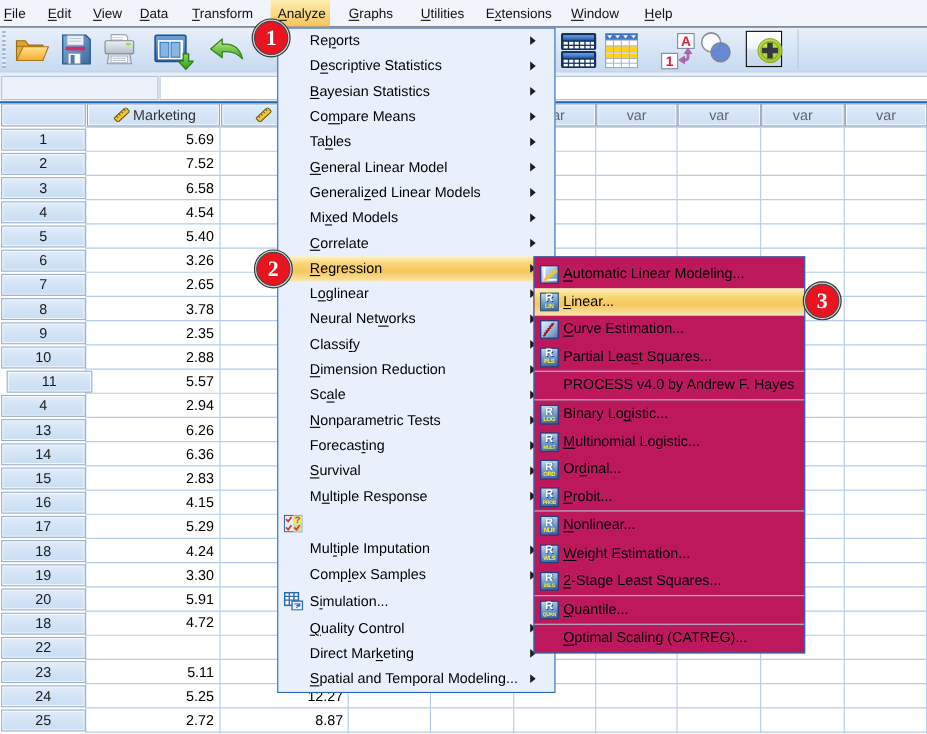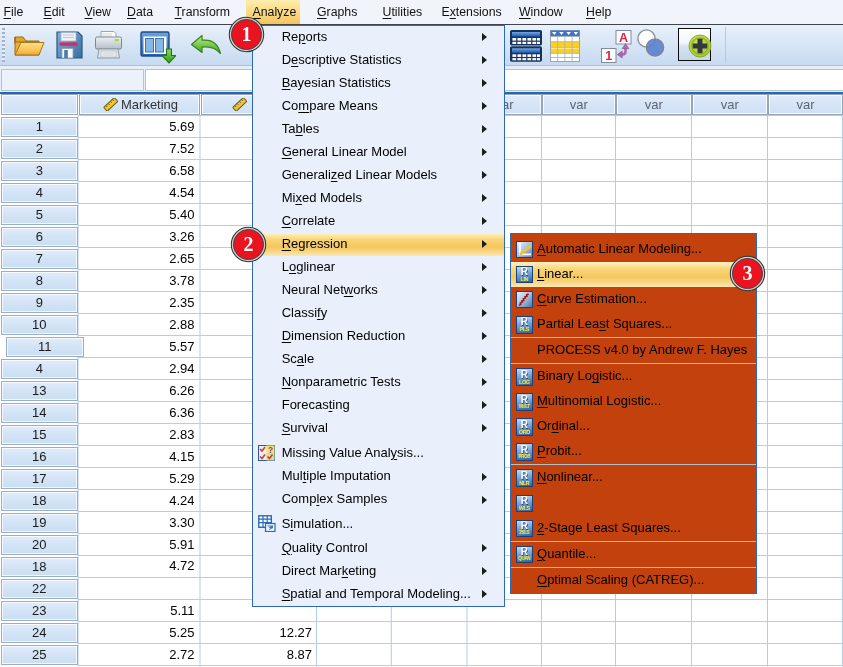--- a/index.html
+++ b/index.html
@@ -20,21 +20,21 @@
 .dval{position:absolute;text-align:right;color:#000;line-height:22px}
 .vartxt{width:100%;text-align:center;color:#5d6573;line-height:19.5px}
 #mktxt{position:absolute;top:0;color:#333;line-height:20px}
 #menu{left:252px;top:25px;width:251px;background:#e9f0fb;border:1.3px solid #2e6ab2;z-index:10;padding-top:0}
 .mi{position:relative;height:23px;line-height:22.4px;color:#000;white-space:pre}
 .mi .t{position:absolute;left:28.7px;top:0}
 .mi.ico{height:25.3px;line-height:25.3px}
 .arr{position:absolute;left:228.5px;top:50%;margin-top:-4.2px;width:0;height:0;
  border-left:5.2px solid #1c1c1c;border-top:4.2px solid transparent;border-bottom:4.2px solid transparent}
 .hl{background:linear-gradient(180deg,#fff2c2 0%,#f9d679 28%,#f5c75c 60%,#f8da90 85%,#fbe8b4 100%)}
-#submenu{left:510px;top:233.2px;width:245px;background:#c2410c;border:1.3px solid #2e6ab2;z-index:11;padding-top:2.6px}
+#submenu{left:485px;top:233.2px;width:245px;background:#be185d;border:1.3px solid #2e6ab2;z-index:11;padding-top:2.6px}
 .si{position:relative;height:25.05px;line-height:24.8px;color:#000;white-space:pre}
 .si .t{position:absolute;left:26px;top:0}
 .sep{height:1.1px;background:#b4bfcd;margin:0}
 .ricon{position:absolute;left:4.5px;top:4px;width:15.6px;height:15.6px;border:1px solid #1d4079;
  background:linear-gradient(170deg,#c2daf2 0%,#76a3d4 45%,#30649f 100%);text-align:center}
 .ricon .R{display:block;color:#fff;font-weight:bold;font-size:10px;line-height:9px;margin-top:0.5px;text-shadow:0.6px 0.6px 0 #1d4079}
 .ricon .L{display:block;color:#ffe83f;font-weight:bold;font-size:5.5px;line-height:6px;letter-spacing:-0.4px}
 .circ{position:absolute;z-index:30}
 u{text-decoration:underline;text-underline-offset:2px}
 </style></head><body>
@@ -353,27 +353,28 @@
     <div class="mi"><span class="t"><u>C</u>orrelate</span><span class="arr"></span></div>
     <div class="mi hl"><span class="t"><u>R</u>egression</span><span class="arr"></span></div>
     <div class="mi"><span class="t">L<u>o</u>glinear</span><span class="arr"></span></div>
     <div class="mi"><span class="t">Neural Net<u>w</u>orks</span><span class="arr"></span></div>
     <div class="mi"><span class="t">Classi<u>f</u>y</span><span class="arr"></span></div>
     <div class="mi"><span class="t"><u>D</u>imension Reduction</span><span class="arr"></span></div>
     <div class="mi"><span class="t">Sc<u>a</u>le</span><span class="arr"></span></div>
     <div class="mi"><span class="t"><u>N</u>onparametric Tests</span><span class="arr"></span></div>
     <div class="mi"><span class="t">Forecas<u>t</u>ing</span><span class="arr"></span></div>
     <div class="mi"><span class="t"><u>S</u>urvival</span><span class="arr"></span></div>
+    <div class="mi"><span class="t">M<u>u</u>ltiple Response</span><span class="arr"></span></div>
     <div class="mi ico"><svg style="position:absolute;left:4.5px;top:4.5px" width="17" height="16" viewBox="0 0 17 16">
 <rect x="0.5" y="0.5" width="16" height="15" fill="#e8edf3" stroke="#2a5a9a" stroke-width="1"></rect>
 <rect x="8.5" y="0.5" width="8" height="7.5" fill="#f0e568"></rect>
 <rect x="8.5" y="8" width="8" height="7.5" fill="#cfe09a"></rect>
 <text x="12.5" y="7.5" text-anchor="middle" font-size="8.5" font-weight="bold" fill="#8a3a9a">?</text>
 <path d="M2 4 l2 2 3-4 M2 11.5 l2 2 3-4 M9.5 11.5 l2 2 3-4" stroke="#d43d2a" stroke-width="1.6" fill="none"></path>
-</svg><span class="t">Missing Value Anal<u>y</u>sis...</span></div>
+</svg></div>
     <div class="mi"><span class="t">Mul<u>t</u>iple Imputation</span><span class="arr"></span></div>
     <div class="mi"><span class="t">Comp<u>l</u>ex Samples</span><span class="arr"></span></div>
     <div class="mi ico"><svg style="position:absolute;left:4.5px;top:4px" width="18" height="17" viewBox="0 0 18 17">
 <rect x="0.8" y="0.8" width="12.5" height="11.5" fill="#fff" stroke="#2a6ab8" stroke-width="1.4"></rect>
 <path d="M0.8 4.2h12.5M0.8 7.6h12.5M5 0.8v11.5M9.2 0.8v11.5" stroke="#2a6ab8" stroke-width="1.2"></path>
 <rect x="7.5" y="8.5" width="9.5" height="8" fill="#eef4fb" stroke="#2a6ab8" stroke-width="1.2"></rect>
 <path d="M9.5 11 h5.5 l-3.5 1.5 h3.5 l-4 2" stroke="#2a6ab8" stroke-width="0.9" fill="none"></path>
 </svg><span class="t">S<u>i</u>mulation...</span></div>
     <div class="mi"><span class="t"><u>Q</u>uality Control</span><span class="arr"></span></div>
     <div class="mi"><span class="t">Direct Mar<u>k</u>eting</span><span class="arr"></span></div>
@@ -393,21 +394,21 @@
     <div class="si"><div class="ricon"><span class="R">R</span><span class="L" style="font-size:5.5px">PLS</span></div><span class="t">Partial Lea<u>s</u>t Squares...</span></div>
     <div class="sep"></div>
     <div class="si"><span class="t">PROCESS v4.0 by Andrew F. Hayes</span></div>
     <div class="sep"></div>
     <div class="si"><div class="ricon"><span class="R">R</span><span class="L" style="font-size:5.5px">LOG</span></div><span class="t">Binary Lo<u>g</u>istic...</span></div>
     <div class="si"><div class="ricon"><span class="R">R</span><span class="L" style="font-size:4.6px">MULT</span></div><span class="t"><u>M</u>ultinomial Logistic...</span></div>
     <div class="si"><div class="ricon"><span class="R">R</span><span class="L" style="font-size:5.5px">ORD</span></div><span class="t">Or<u>d</u>inal...</span></div>
     <div class="si"><div class="ricon"><span class="R">R</span><span class="L" style="font-size:4.6px">PROB</span></div><span class="t"><u>P</u>robit...</span></div>
     <div class="sep"></div>
     <div class="si"><div class="ricon"><span class="R">R</span><span class="L" style="font-size:5.5px">NLR</span></div><span class="t"><u>N</u>onlinear...</span></div>
-    <div class="si"><div class="ricon"><span class="R">R</span><span class="L" style="font-size:5.5px">WLS</span></div></div>
+    <div class="si"><div class="ricon"><span class="R">R</span><span class="L" style="font-size:5.5px">WLS</span></div><span class="t"><u>W</u>eight Estimation...</span></div>
     <div class="si"><div class="ricon"><span class="R">R</span><span class="L" style="font-size:4.6px">2SLS</span></div><span class="t"><u>2</u>-Stage Least Squares...</span></div>
     <div class="sep"></div>
     <div class="si"><div class="ricon"><span class="R">R</span><span class="L" style="font-size:4.6px">QUAN</span></div><span class="t"><u>Q</u>uantile...</span></div>
     <div class="sep"></div>
     <div class="si"><span class="t"><u>O</u>ptimal Scaling (CATREG)...</span></div>
   </div>
 <svg class="circ" style="left:227.5px;top:16.0px" width="37" height="37">
     <circle cx="18.5" cy="18.5" r="17.2" fill="#ced1d5" stroke="#333333" stroke-width="1.05"></circle>
     <circle cx="18.5" cy="18.5" r="15.1" fill="#e9141f" stroke="#454545" stroke-width="1"></circle>
     <text x="18.5" y="25.3" text-anchor="middle" fill="#fff" font-family="Liberation Serif,serif" font-weight="bold" font-size="20px">1</text>

